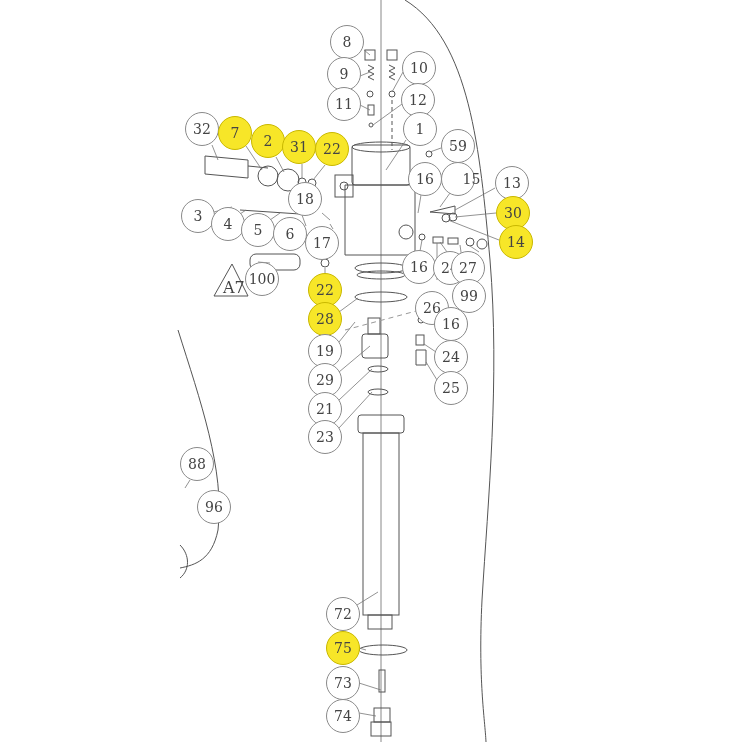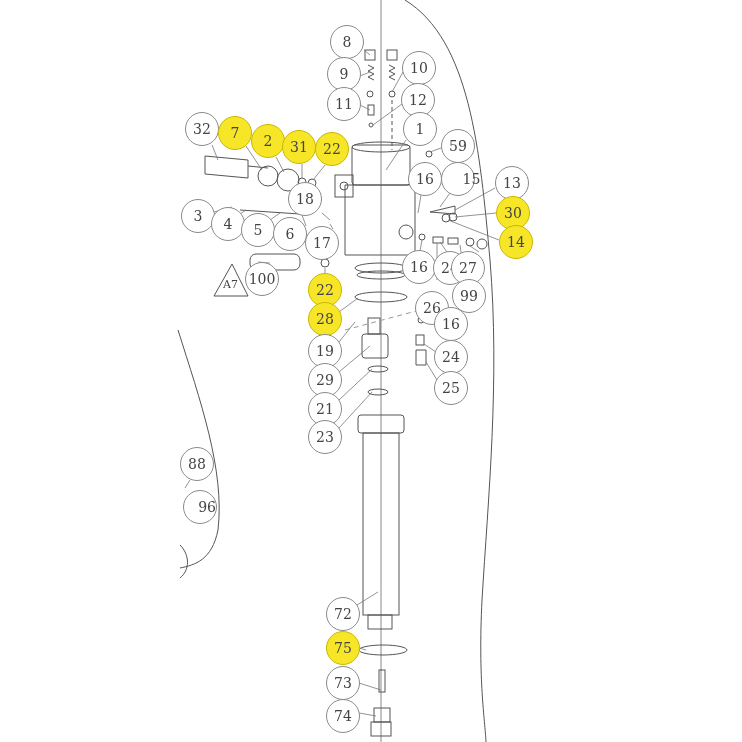--- a/index.html
+++ b/index.html
@@ -5,21 +5,21 @@
   html, body { margin:0; padding:0; background:#ffffff; }
   body { width:742px; height:742px; overflow:hidden; position:relative;
          font-family: "DejaVu Serif", "Liberation Serif", serif; }
   #stage { position:absolute; left:0; top:0; width:742px; height:742px; }
   svg { position:absolute; left:0; top:0; }
   .callout { position:absolute; width:34px; height:34px; margin-left:-17px; margin-top:-17px;
              border:1px solid #8a8a8a; border-radius:50%; background:#ffffff;
              display:flex; align-items:center; justify-content:center;
              font-size:14px; color:#444; box-sizing:border-box; cursor:pointer; }
   .callout.hl { background:#f7e628; border-color:#c9b800; }
-  .tri-label { position:absolute; font-size:11px; color:#444; }
+  .tri-label { position:absolute; font-size:16px; color:#444; }
 </style>
 </head>
 <body>
 
 <div id="stage">
   <svg width="742" height="742" viewBox="0 0 742 742">
     <g fill="none" stroke="#555" stroke-width="1">
 
       <path d="M405 0 C470 40, 480 150, 490 260 C500 380, 488 500, 482 600 C478 680, 485 720, 486 742"></path>
       <path d="M178 330 C200 400, 225 470, 218 530 C212 560, 195 565, 180 568"></path>
@@ -247,21 +247,21 @@
       </div>
       <div class="callout" style="left: 325px; top: 409px;">
         <span>21</span>
       </div>
       <div class="callout" style="left: 325px; top: 437px;">
         <span>23</span>
       </div>
       <div class="callout" style="left: 197px; top: 464px;">
         <span>88</span>
       </div>
-      <div class="callout" style="left: 200px; top: 507px; justify-content: flex-end;">
+      <div class="callout" style="left: 214px; top: 507px;">
         <span>96</span>
       </div>
       <div class="callout" style="left: 343px; top: 614px;">
         <span>72</span>
       </div>
       <div class="callout hl" style="left: 343px; top: 648px; justify-content: center;">
         <span>75</span>
       </div>
       <div class="callout" style="left: 343px; top: 683px;">
         <span>73</span>

